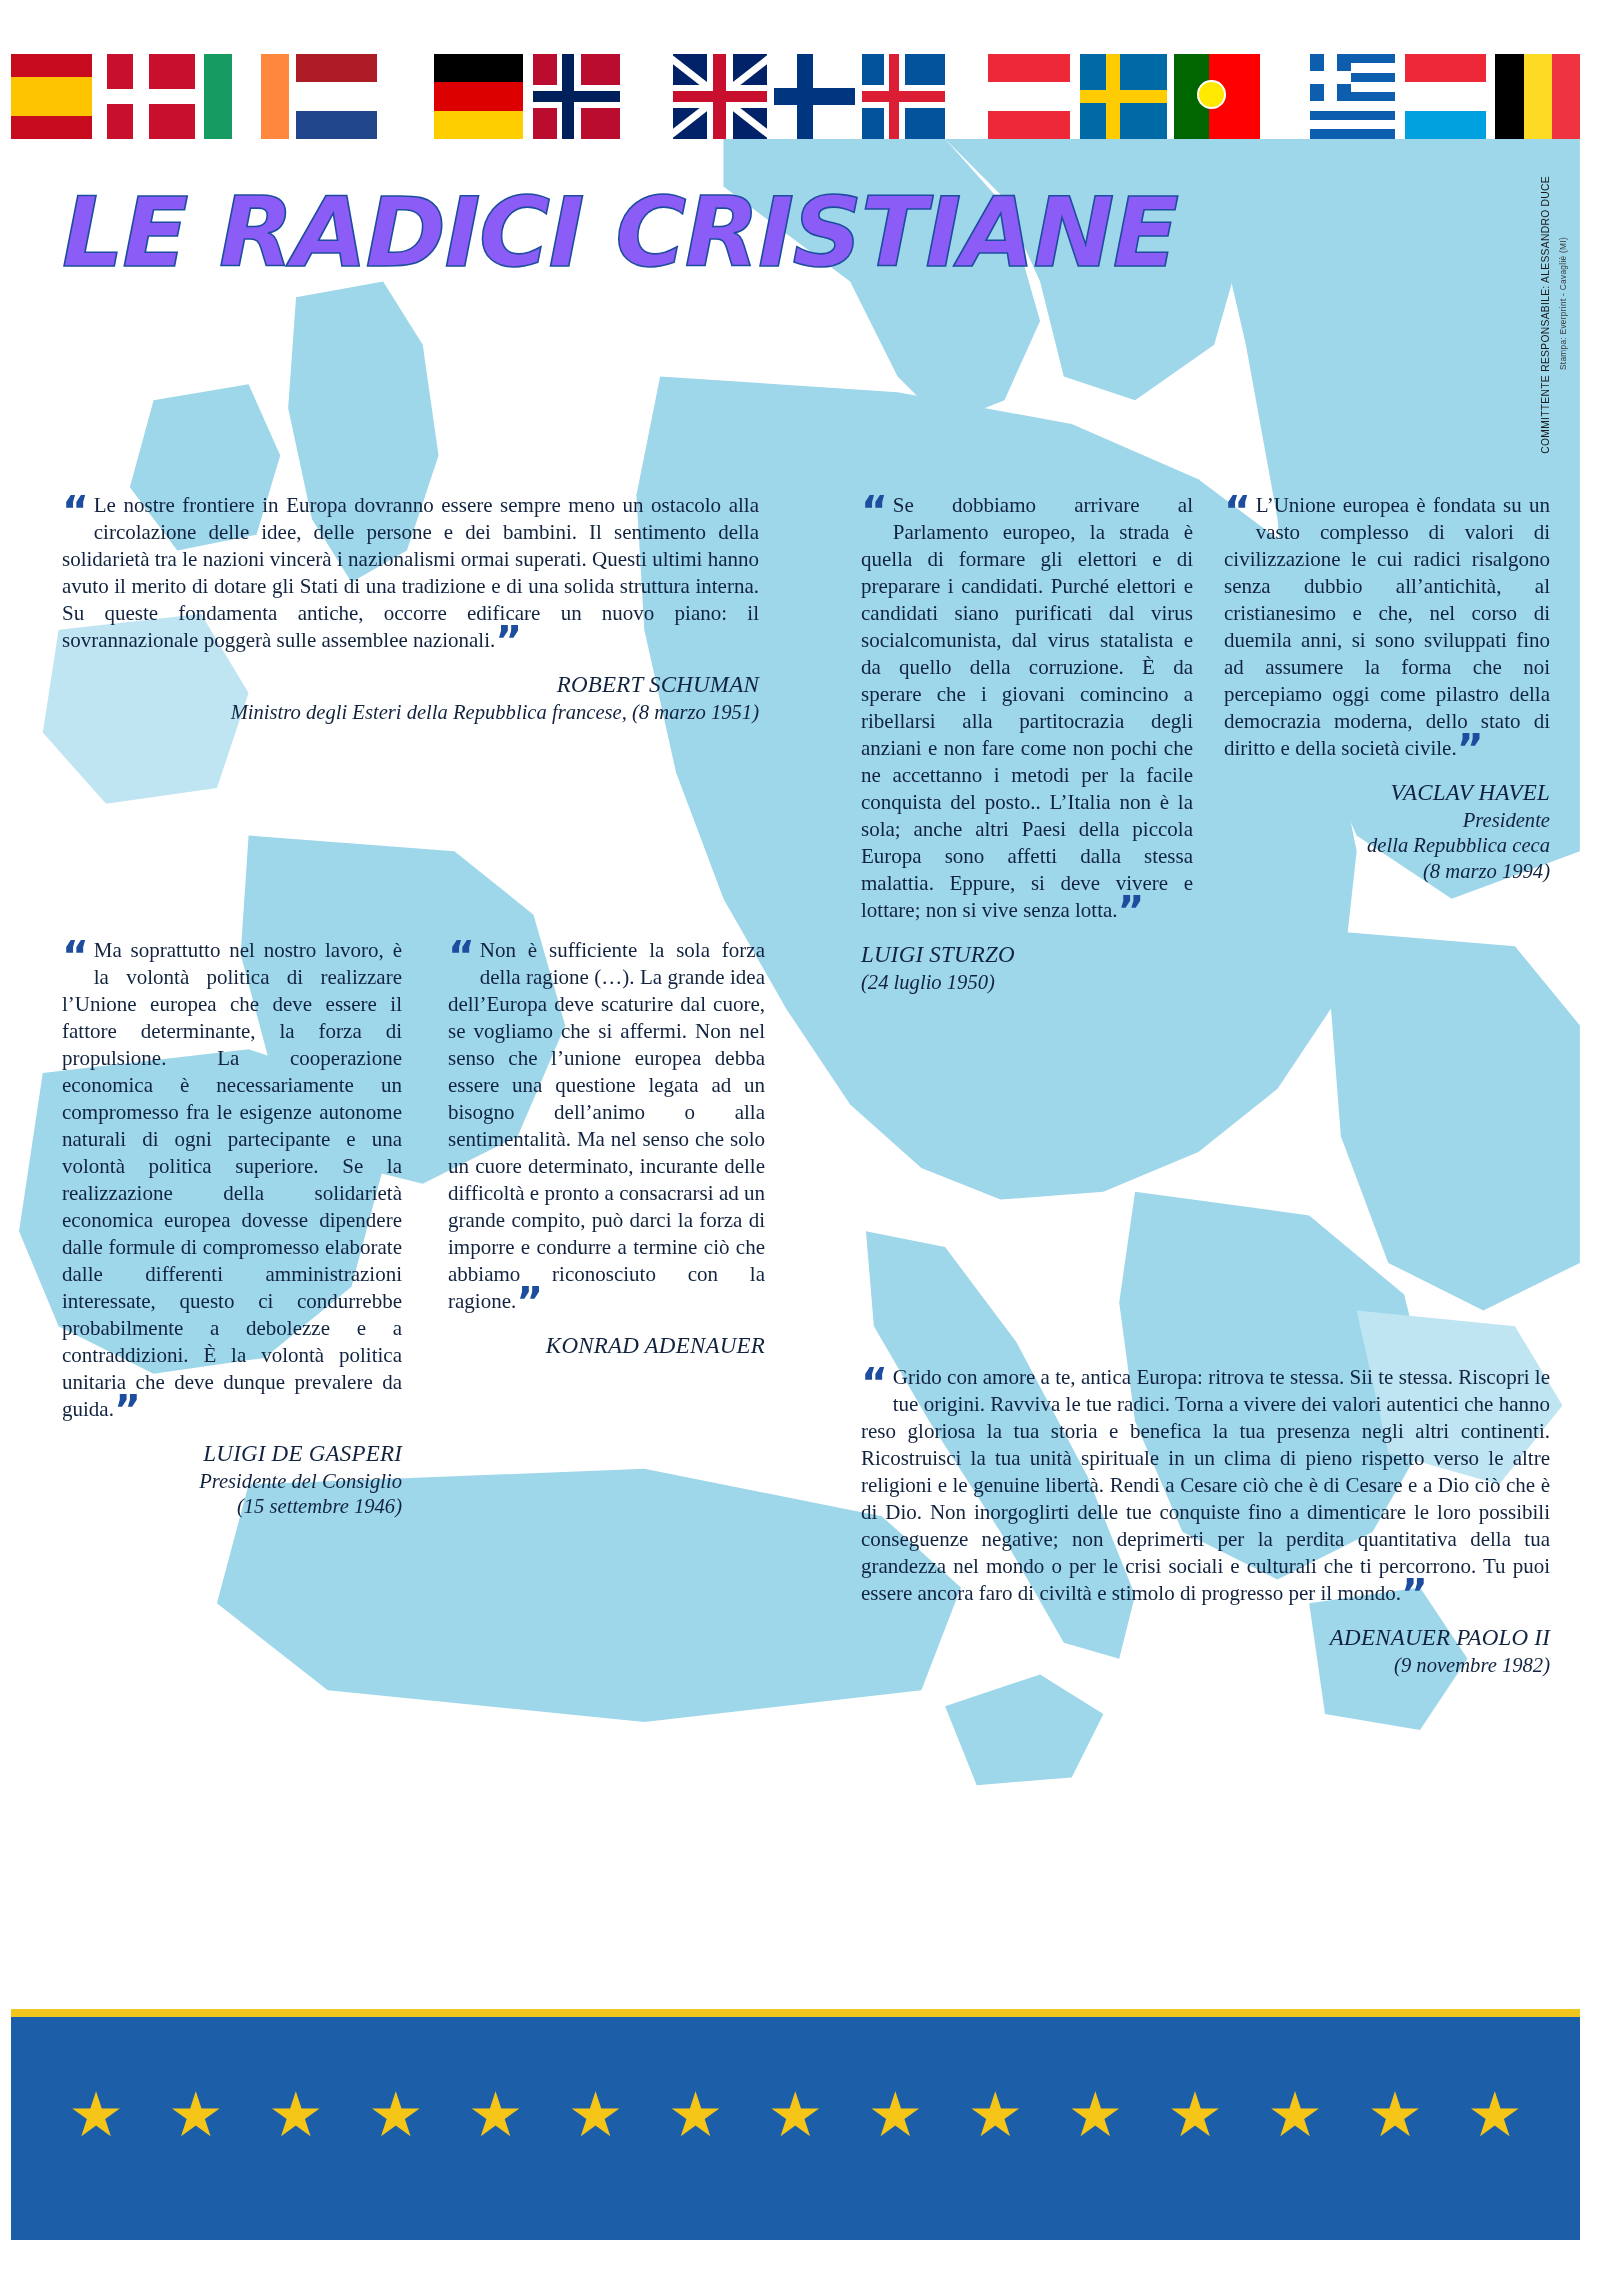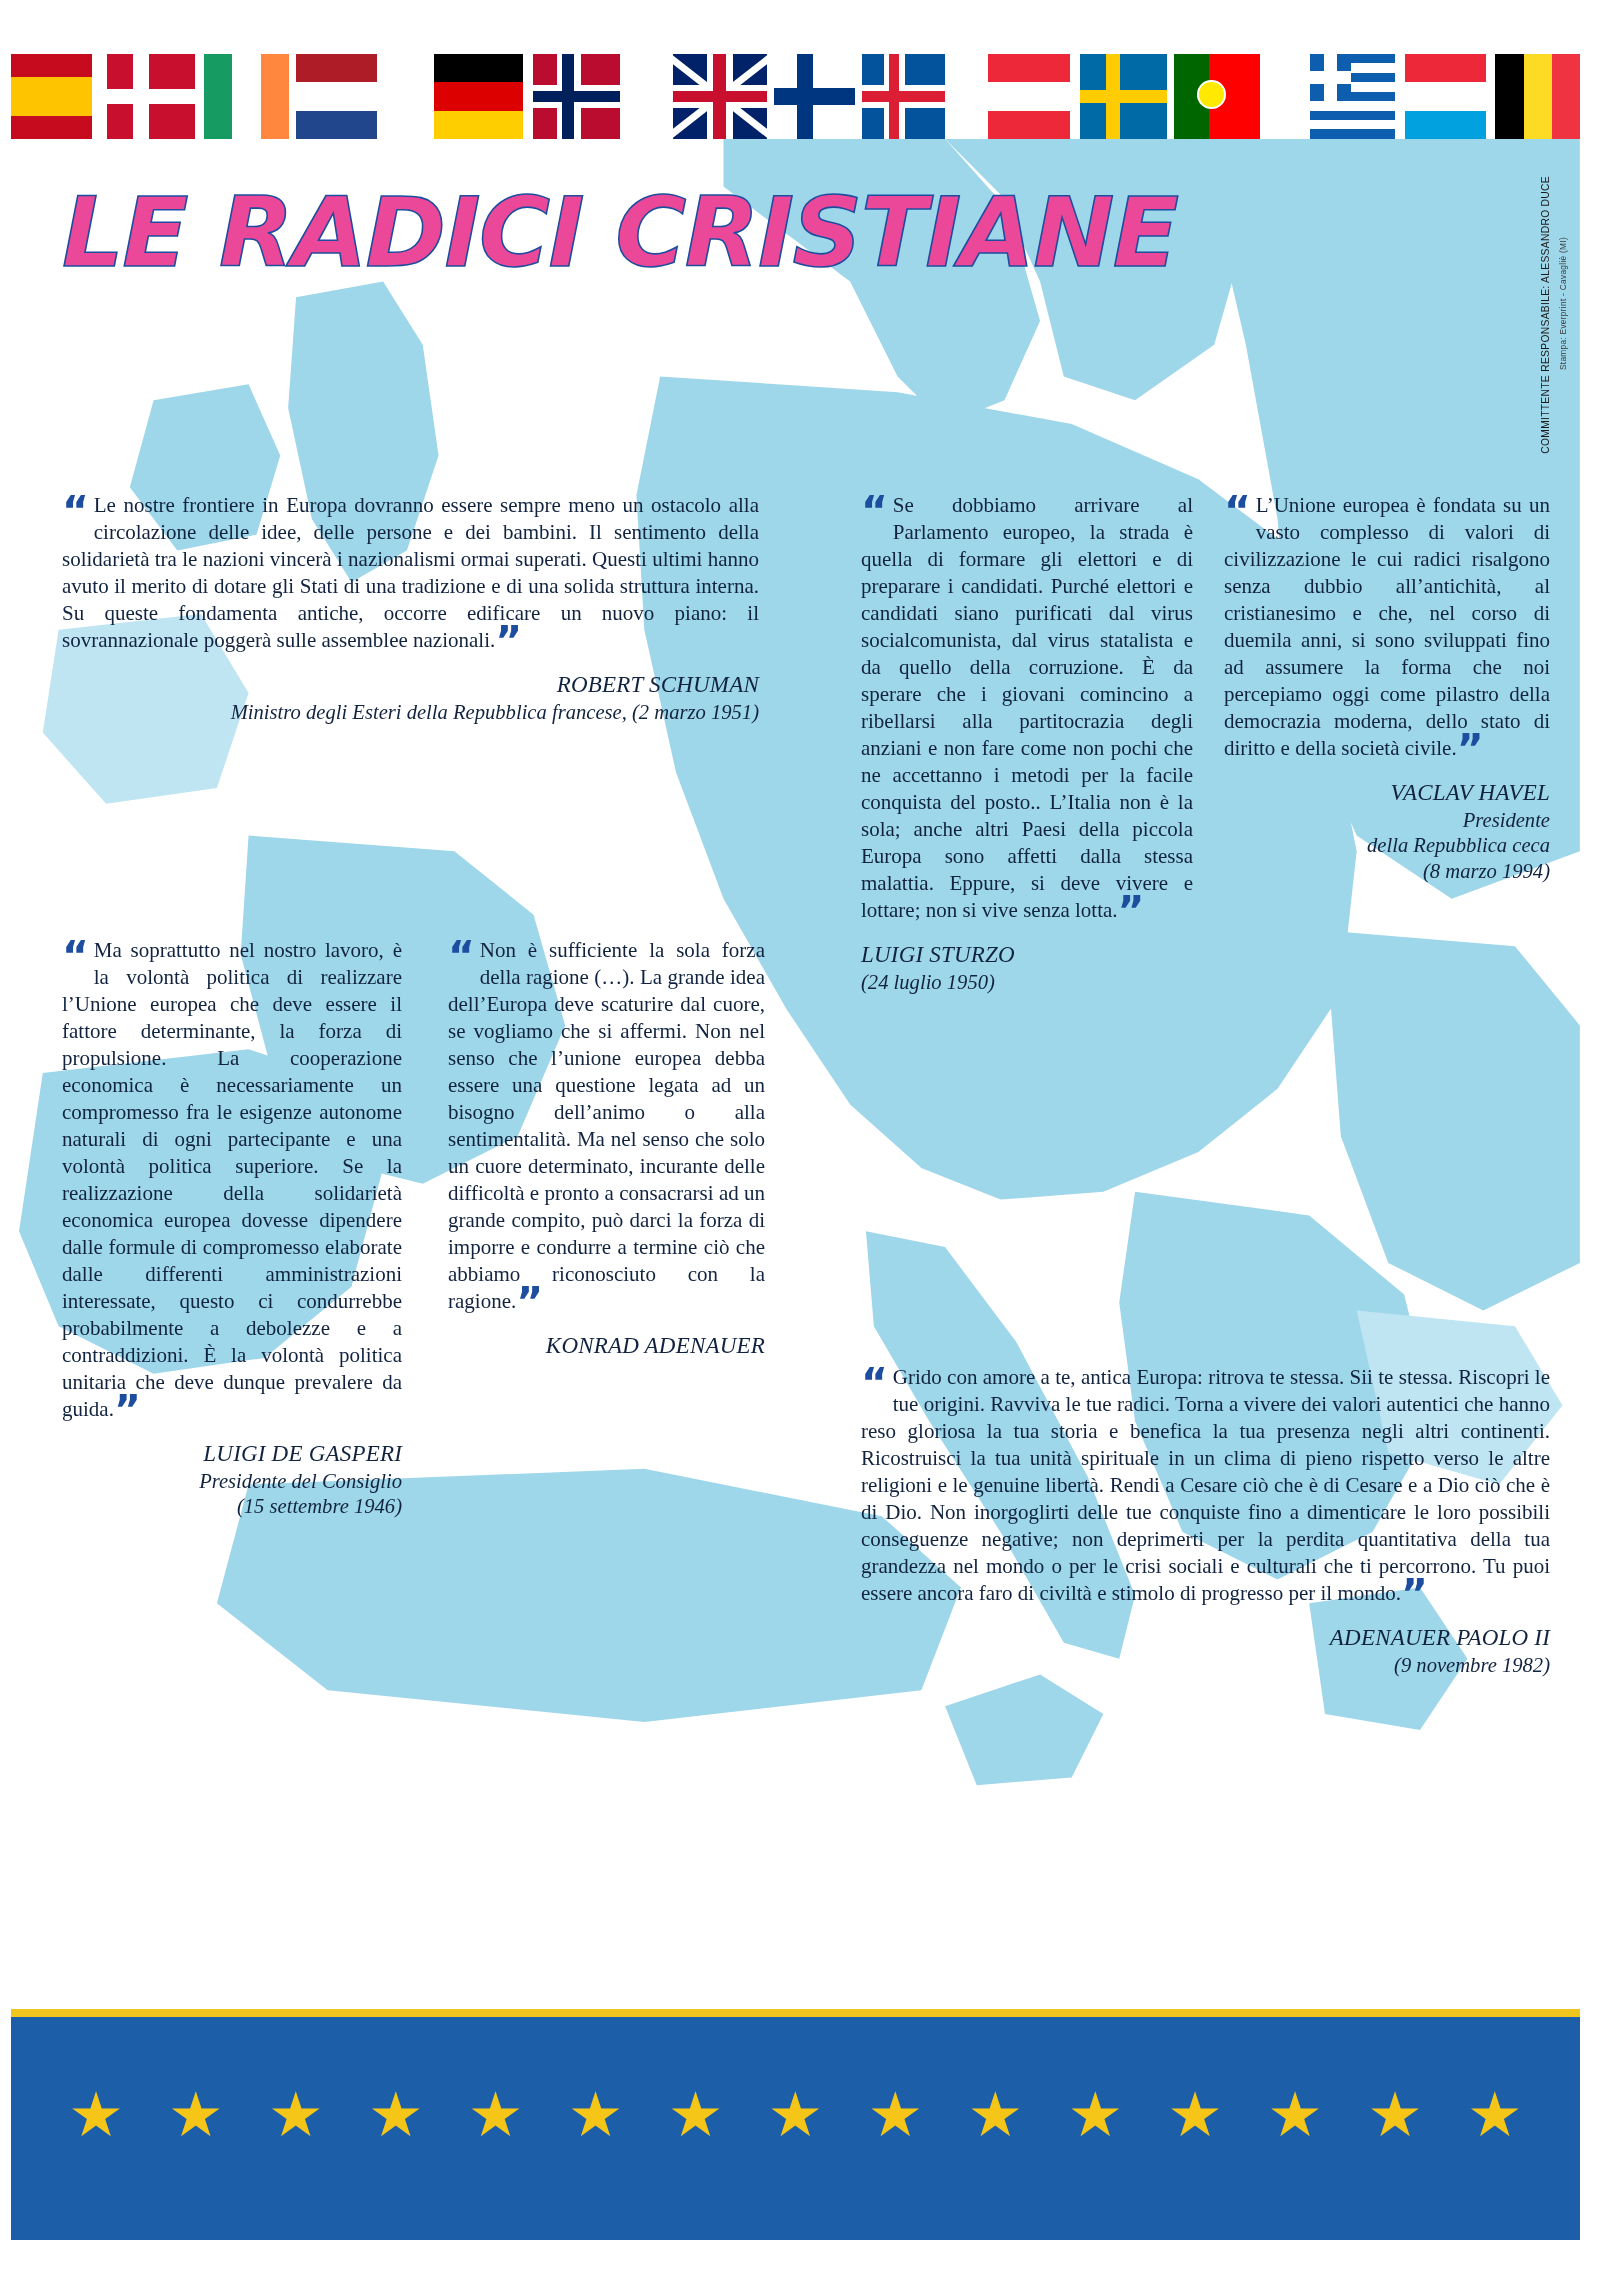--- a/index.html
+++ b/index.html
@@ -57,21 +57,21 @@
     background: #ffffff;
   }
   .mapwrap svg { display: block; }
 
   
   .title {
     position: absolute;
     left: 62px;
     top: 188px;
     width: 1441px;
-    color: #ec4899;
+    color: #8b5cf6;
     font-family: "DejaVu Sans", sans-serif;
     font-weight: bold;
     font-style: italic;
     font-size: 97px;
     line-height: 0.92;
     letter-spacing: -1.6px;
     text-transform: uppercase;
     -webkit-text-stroke: 1.6px #1c4d9e;
   }
   .title .l2 { display: block; }
@@ -355,21 +355,21 @@
   <div class="sidecredit" id="credit-2">Stampa: Everprint - Cavagliè (MI)</div>
 
   <div class="cols">
 
     <div class="quote" id="q-schuman">
       <div class="qtext">
         <span class="opener">“</span><span>Le nostre frontiere in Europa dovranno essere sempre meno un ostacolo alla circolazione delle idee, delle persone e dei bambini. Il sentimento della solidarietà tra le nazioni vincerà i nazionalismi ormai superati. Questi ultimi hanno avuto il merito di dotare gli Stati di una tradizione e di una solida struttura interna. Su queste fondamenta antiche, occorre edificare un nuovo piano: il sovrannazionale poggerà sulle assemblee nazionali.</span><span class="closer">”</span>
       </div>
       <div class="attrib">
         <span class="who">ROBERT SCHUMAN</span>
-        <span>Ministro degli Esteri della Repubblica francese, (2 marzo 1951)</span>
+        <span>Ministro degli Esteri della Repubblica francese, (8 marzo 1951)</span>
       </div>
     </div>
 
     <div class="quote" id="q-sturzo">
       <div class="qtext">
         <span class="opener">“</span><span>Se dobbiamo arrivare al Parlamento europeo, la strada è quella di formare gli elettori e di preparare i candidati. Purché elettori e candidati siano purificati dal virus socialcomunista, dal virus statalista e da quello della corruzione. È da sperare che i giovani comincino a ribellarsi alla partitocrazia degli anziani e non fare come non pochi che ne accettanno i metodi per la facile conquista del posto.. L’Italia non è la sola; anche altri Paesi della piccola Europa sono affetti dalla stessa malattia. Eppure, si deve vivere e lottare; non si vive senza lotta.</span><span class="closer">”</span>
       </div>
       <div class="attrib left">
         <span class="who">LUIGI STURZO</span>
         <span>(24 luglio 1950)</span>

